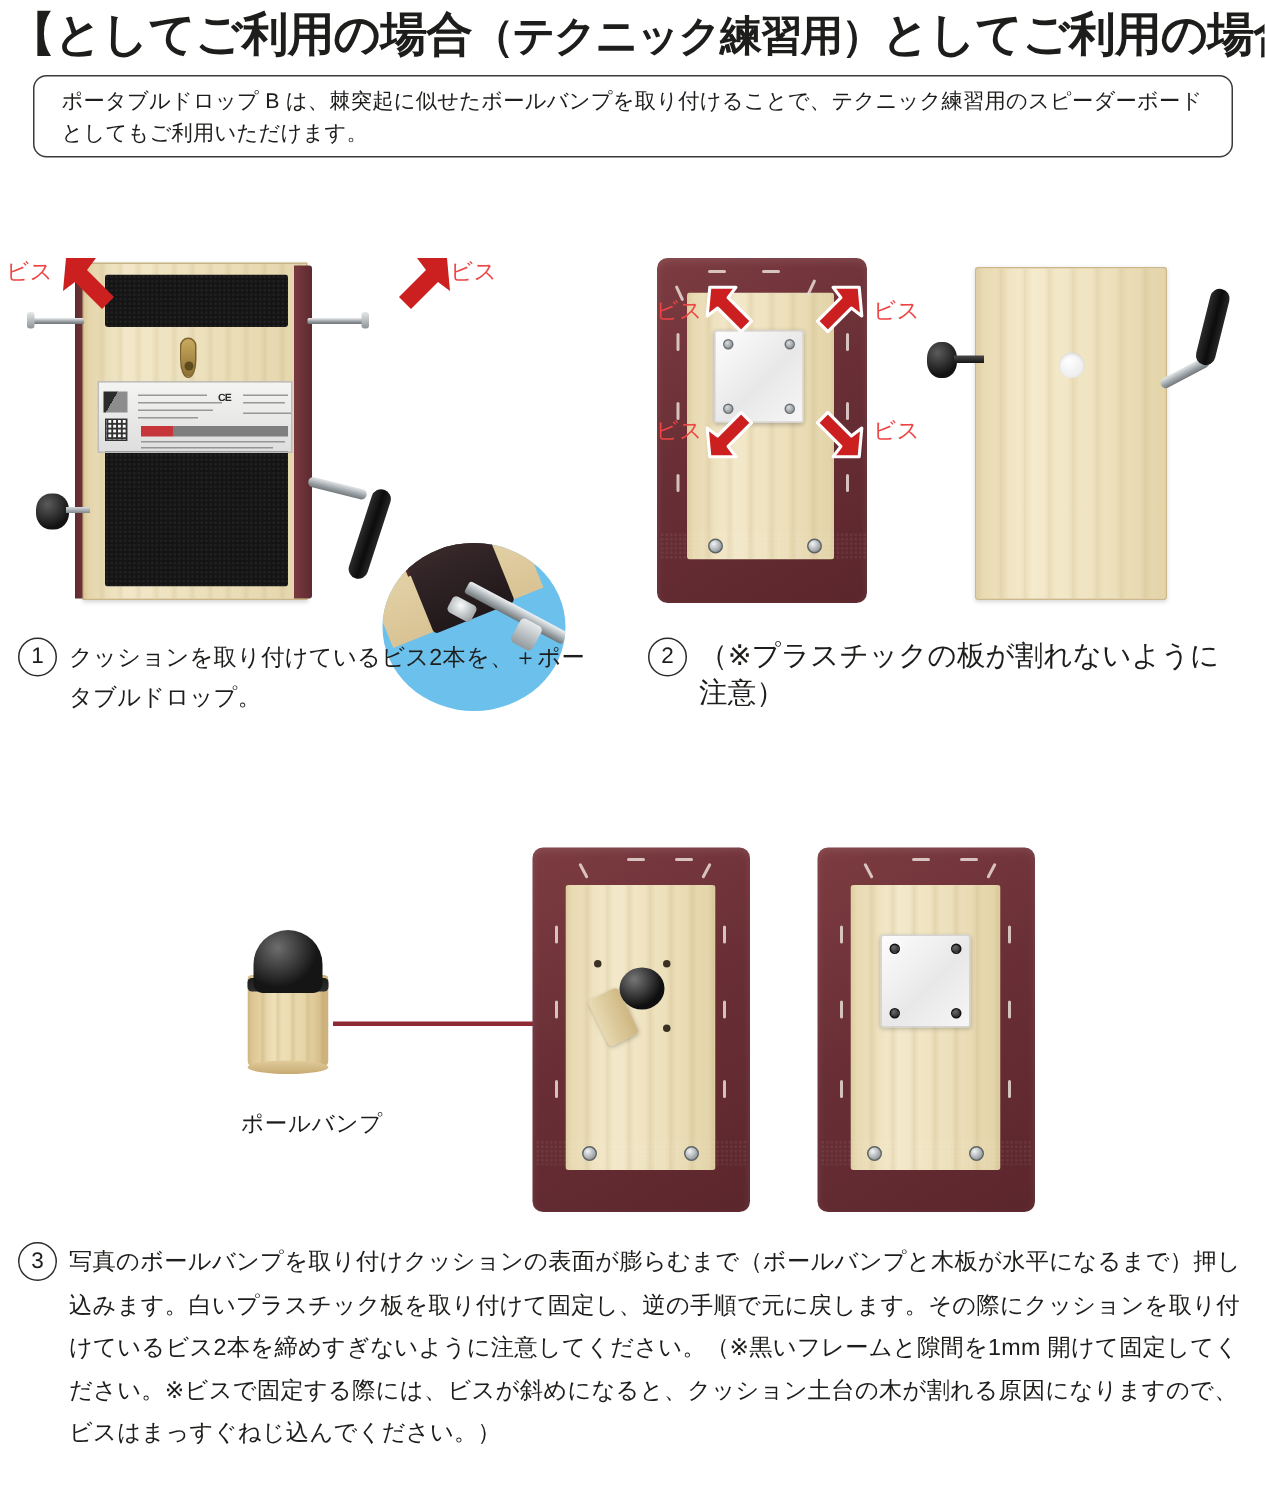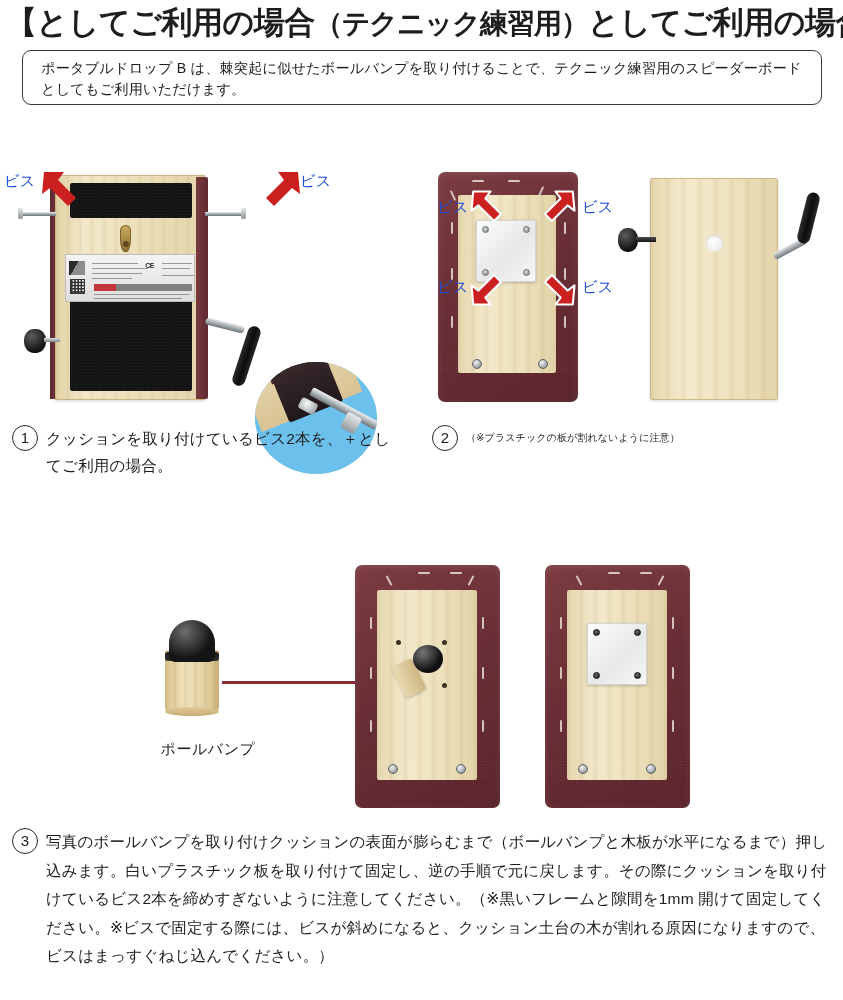--- a/index.html
+++ b/index.html
@@ -398,21 +398,21 @@
   .arrow {
     position: absolute;
     width: 46px; height: 46px;
   }
   .arrow svg { display:block; width:100%; height:100%; }
 
   .biz-label {
     position: absolute;
     font-size: 15px;
     letter-spacing: .5px;
-    color: #1d4ed8;
+    color: #ef4444;
     white-space: nowrap;
   }
 
   
   .step {
     position: absolute;
   }
   .step-num {
     position: absolute;
     left: 0; top: 0;
@@ -427,21 +427,21 @@
   .step-body {
     position: absolute;
     left: 34px; top: 0;
     font-size: 15.5px;
     line-height: 27px;
     letter-spacing: .2px;
     color:#1d1d1b;
   }
   .step-note {
     display:block;
-    font-size: 10px;
+    font-size: 19px;
     line-height: 25px;
     letter-spacing: .1px;
   }
 
   #step1 { left: 12px; top: 425px; width: 380px; }
   #step2 { left: 432px; top: 425px; width: 400px; }
   #step3 { left: 12px; top: 828px; width: 820px; }
   #step3 .step-body { width: 790px; line-height: 28.5px; font-size: 15.5px; }
 </style>
 </head>
@@ -572,21 +572,21 @@
 
 <div class="arrow" style="left:538px; top:268px; width:40px; height:40px;">
   <svg viewBox="0 0 46 46">
       <path d="M40 42 L20 42 L26 34 L8 16 L16 8 L34 26 L42 20 Z" fill="#cc1f1f" stroke="#ffffff" stroke-width="2.4" stroke-linejoin="round"></path>
     </svg>
 </div>
 <div class="biz-label" style="left:582px; top:278px;">ビス</div>
 
 <div class="step" id="step1">
   <div class="step-num">1</div>
-  <div class="step-body">クッションを取り付けているビス2本を、＋としてご利用の場合。</div>
+  <div class="step-body">クッションを取り付けているビス2本を、＋ポータブルドロップ。</div>
 </div>
 
 <div class="step" id="step2">
   <div class="step-num">2</div>
   <div class="step-body">
     <span class="step-note">（※プラスチックの板が割れないように注意）</span>
   </div>
 </div>
 
 <div class="photo" id="photo3">

